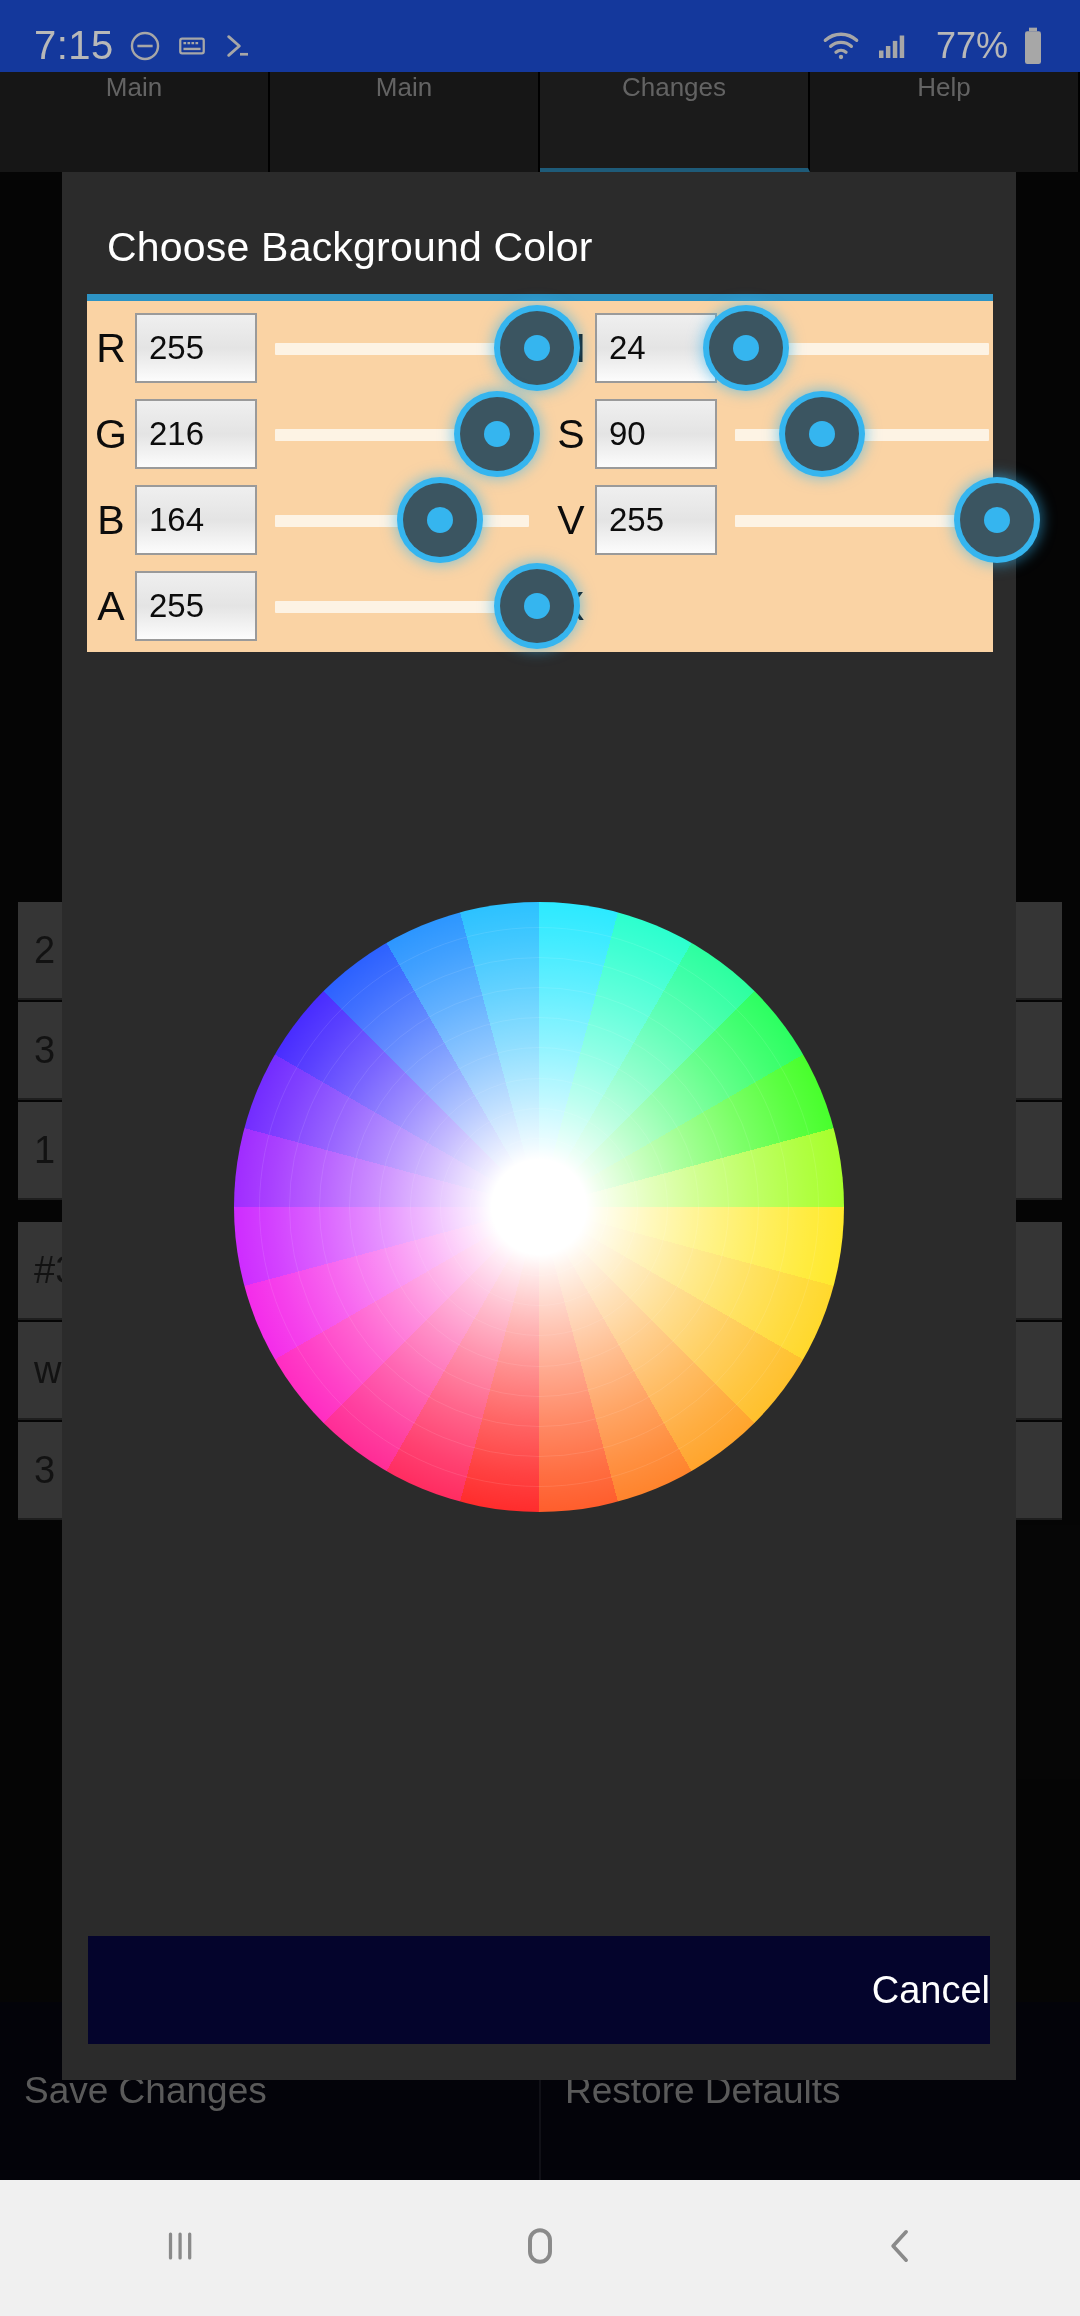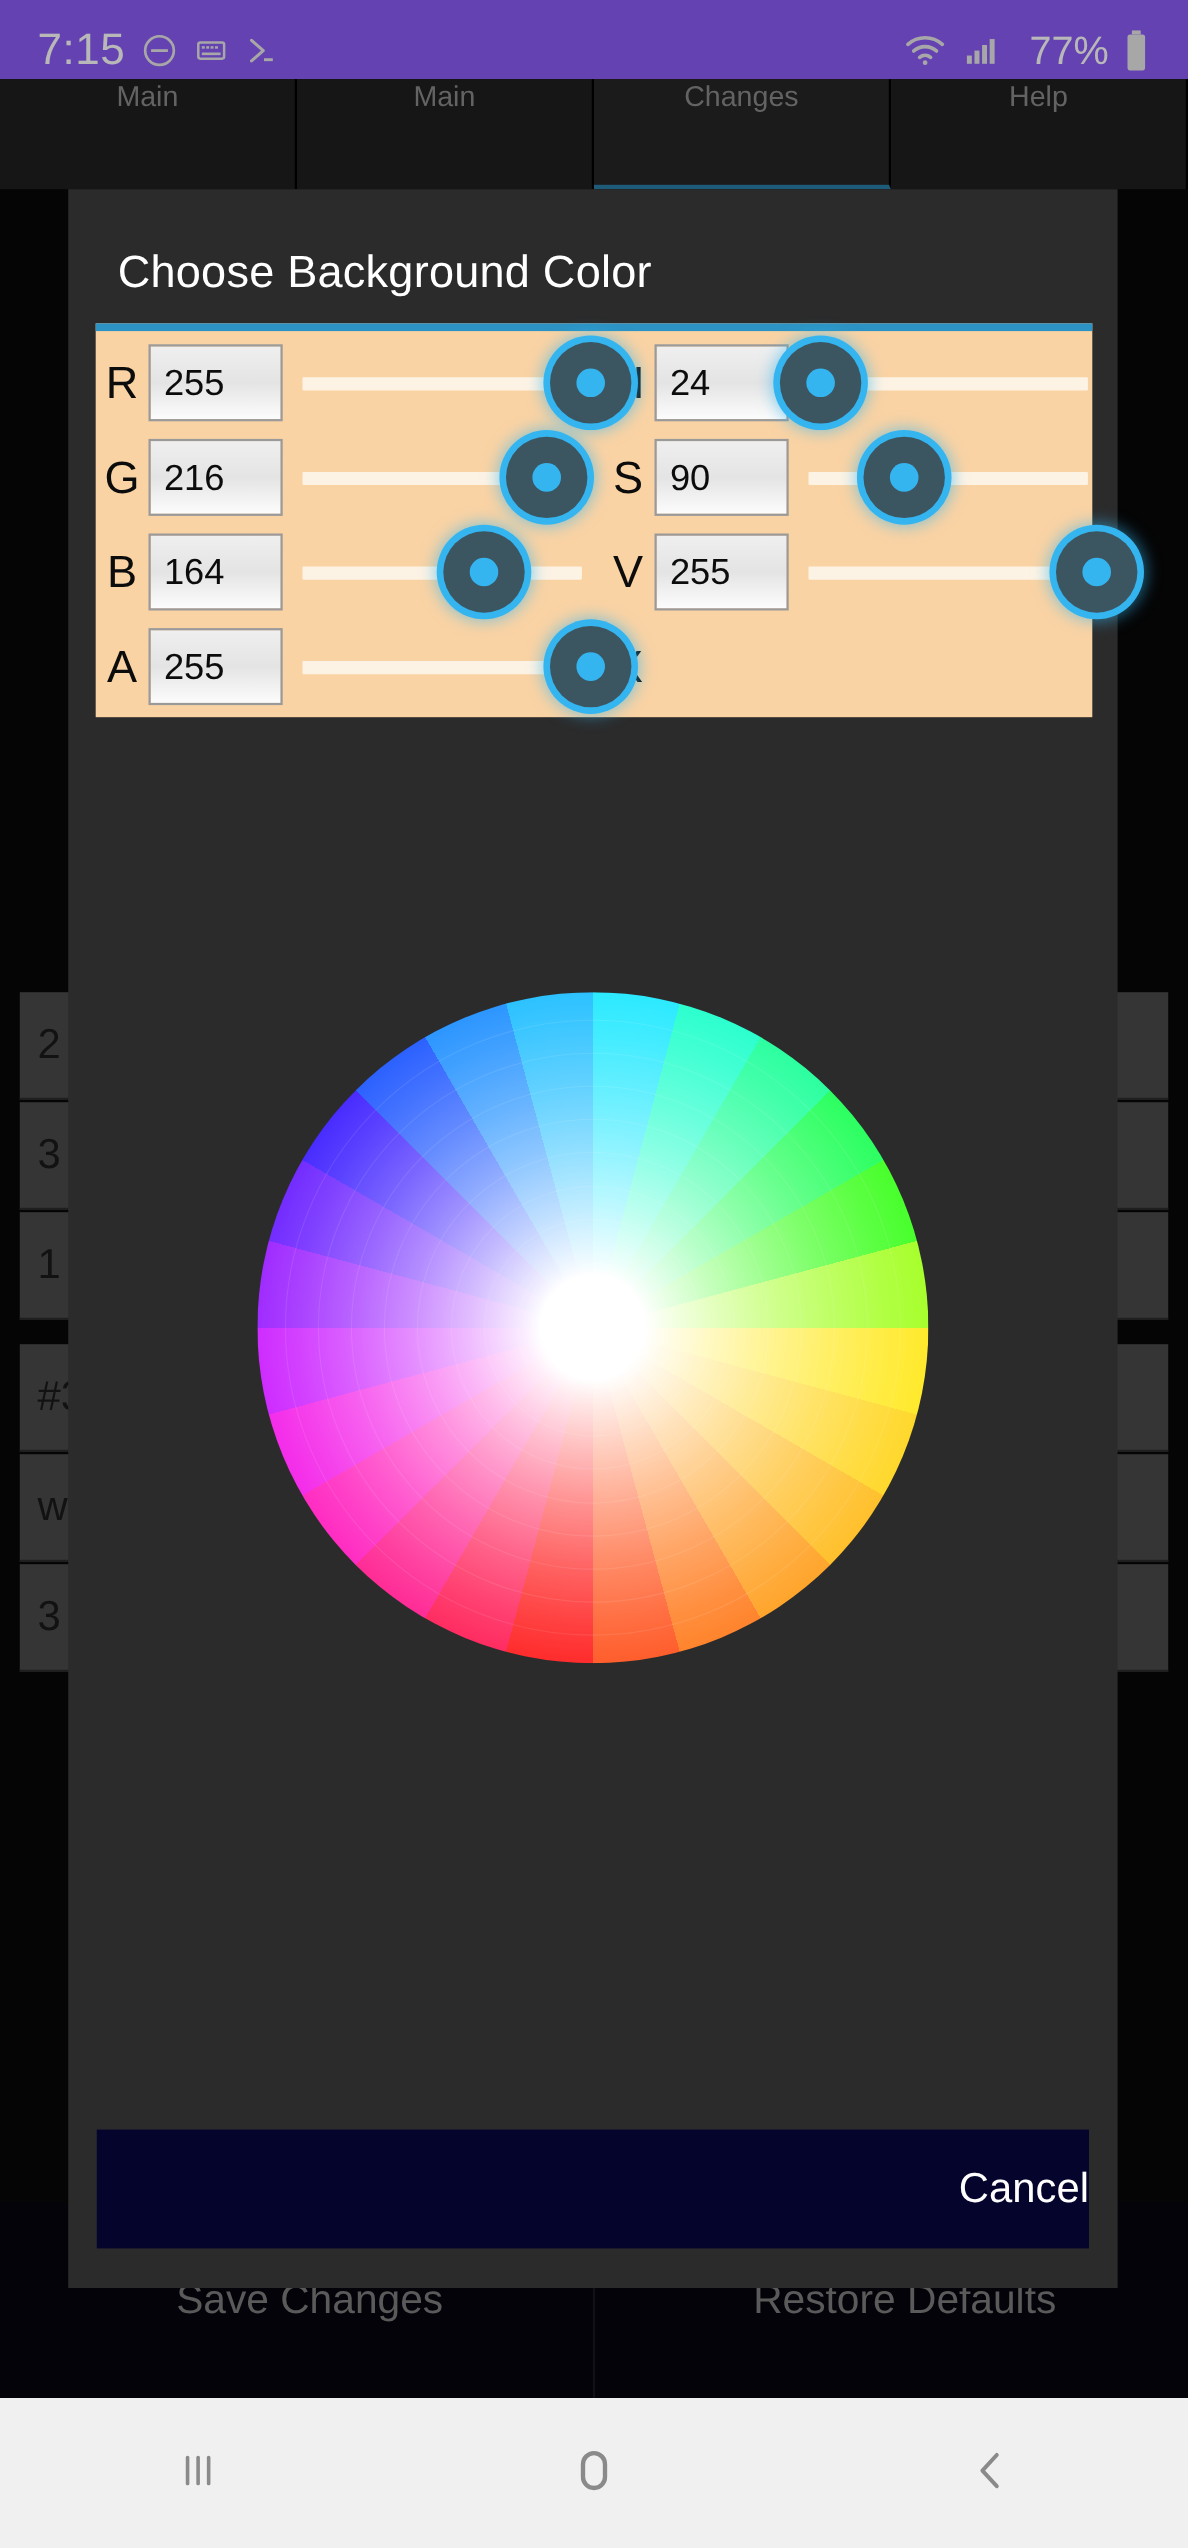--- a/index.html
+++ b/index.html
@@ -7,21 +7,21 @@
     width: 1080px; height: 2316px;
     background: #000;
     font-family: "Liberation Sans", sans-serif;
     overflow: hidden;
   }
   #root { position: relative; width: 1080px; height: 2316px; background: #000; }
 
   
   .statusbar {
     position: absolute; left: 0; top: 0; width: 1080px; height: 91px;
-    background: #8b5cf6; color: #fff;
+    background: #1d4ed8; color: #fff;
     display: flex; align-items: center; justify-content: space-between;
     padding: 5px 34px;
   }
   .sb-left { display: flex; align-items: center; gap: 14px; }
   .sb-clock { font-size: 40px; letter-spacing: .5px; color: #fff; }
   .sb-ico { color: #e8e8e8; display: inline-flex; align-items: center; }
   .sb-right { display: flex; align-items: center; gap: 12px; }
   .sb-batt-text { font-size: 36px; color: #fff; letter-spacing: 0; margin-left: 15px; }
 
   
@@ -42,21 +42,21 @@
     padding-left: 16px; margin-bottom: 2px;
   }
   .bgrow.gap { margin-top: 22px; }
 
   
   .actionbar {
     position: absolute; left: 0; top: 1930px; width: 1080px; height: 178px;
     background: #05050d; display: flex;
   }
   .actionbtn {
-    flex: 1 1 0; display: flex; align-items: center; justify-content: center;
+    flex: 1 1 0; display: flex; align-items: center; justify-content: flex-start;
     color: #7d7d7d; font-size: 37px; padding-left: 24px;
   }
   .actionbtn + .actionbtn { border-left: 2px solid #17171f; }
 
   
   .navbar {
     position: absolute; left: 0; top: 2180px; width: 1080px; height: 136px;
     background: #f0f0f0; display: flex; align-items: center; justify-content: space-around;
   }
   .navbtn { width: 200px; height: 136px; display: flex; align-items: center; justify-content: center; }

